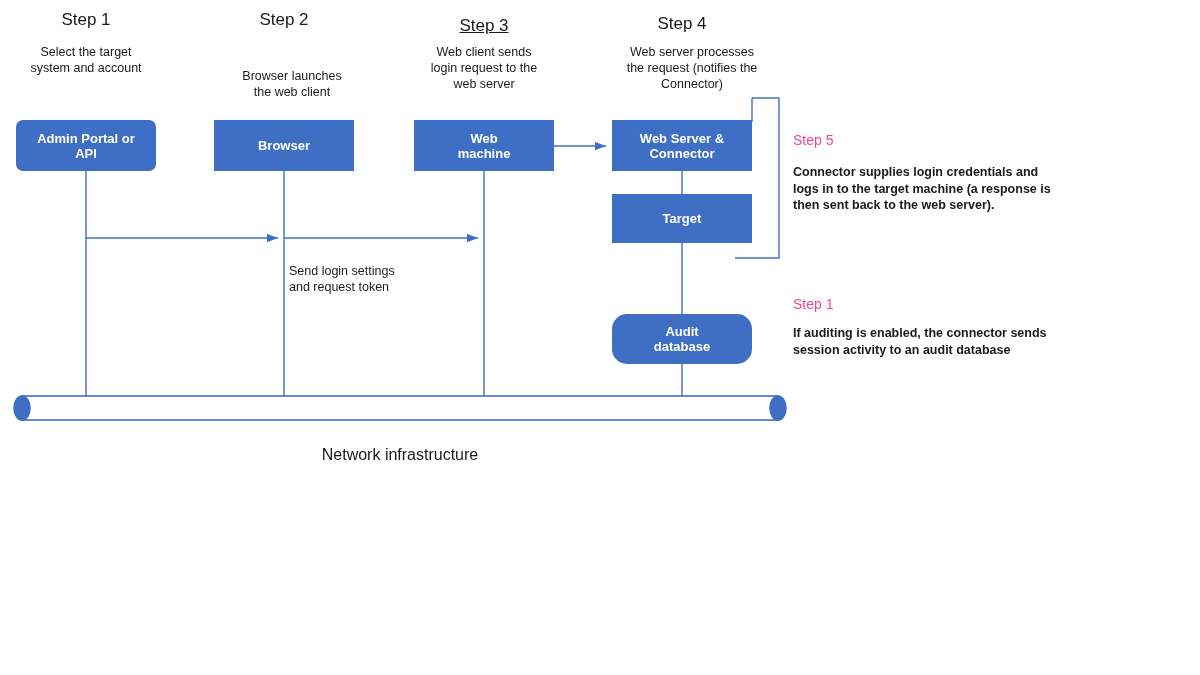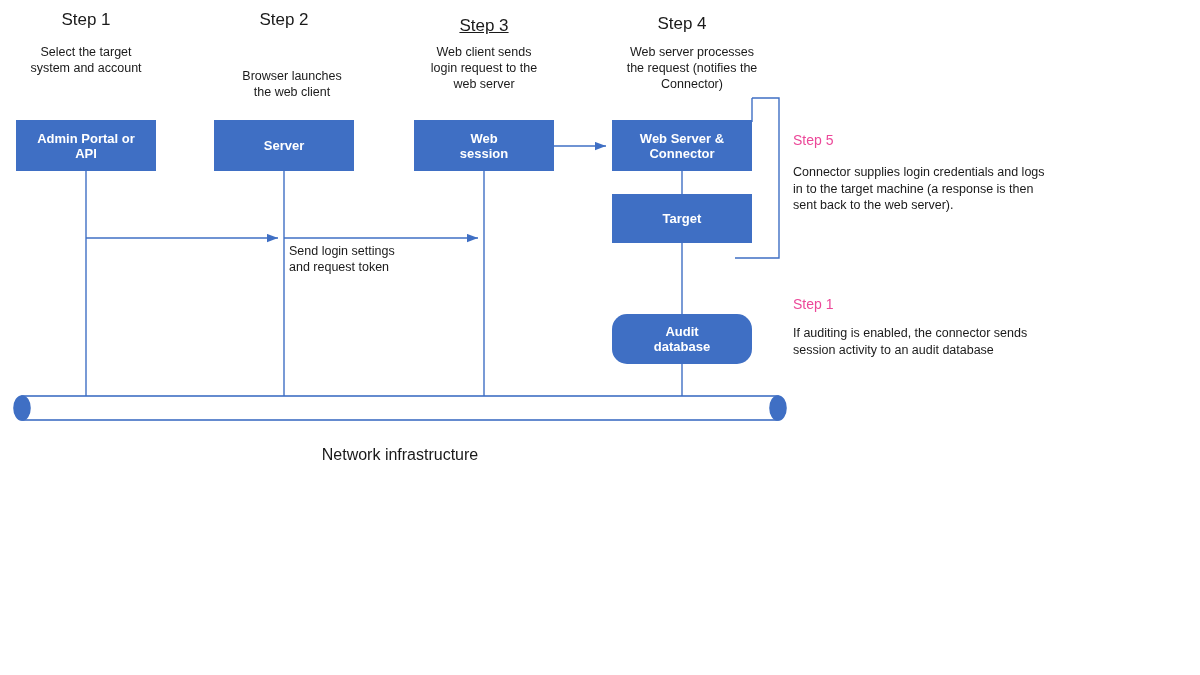--- a/index.html
+++ b/index.html
@@ -55,27 +55,29 @@
     font-size: 14px;
     color: #ec4899;
     white-space: nowrap;
   }
   .side-desc {
     position: absolute;
     font-size: 12.5px;
     line-height: 16.5px;
     color: #1a1a1a;
     text-align: left;
+    font-weight: bold;
   }
   .edge-label {
     position: absolute;
     font-size: 12.5px;
     line-height: 16px;
     color: #1a1a1a;
     text-align: left;
+    margin-top: 20px;
   }
   .bus-label {
     position: absolute;
     font-size: 16px;
     color: #1a1a1a;
     text-align: center;
     width: 770px;
     left: 15px;
     top: 398px;
     margin-top: 48px;
@@ -132,25 +134,25 @@
   <div class="step-title" style="left:414px; top:16px; width:140px;text-decoration:underline;">Step 3</div>
   <div class="step-desc" style="left:404px; top:44px; width:160px; white-space:pre-line;">Web client sends
 login request to the
 web server</div>
 
   <div class="step-title" style="left:612px; top:14px; width:140px;">Step 4</div>
   <div class="step-desc" style="left:602px; top:44px; width:180px; white-space:pre-line;">Web server processes
 the request (notifies the
 Connector)</div>
 
-  <div class="node" style="left:16px; top:120px; width:140px; height:51px; white-space:pre-line;">Admin Portal  or
+  <div class="node" style="left:16px; top:120px; width:140px; height:51px; white-space:pre-line;border-radius:7px;">Admin Portal  or
 API</div>
-  <div class="node" style="left:214px; top:120px; width:140px; height:51px; white-space:pre-line;">Server</div>
+  <div class="node" style="left:214px; top:120px; width:140px; height:51px; white-space:pre-line;">Browser</div>
   <div class="node" style="left:414px; top:120px; width:140px; height:51px; white-space:pre-line;">Web
-session</div>
+machine</div>
   <div class="node" style="left:612px; top:120px; width:140px; height:51px; white-space:pre-line;">Web Server &amp;
 Connector</div>
   <div class="node" style="left:612px; top:194px; width:140px; height:49px; white-space:pre-line;">Target</div>
   <div class="node" style="left:612px; top:314px; width:140px; height:50px; white-space:pre-line;border-radius:15px;">Audit
 database</div>
 
   <div class="edge-label" style="left:289px; top:243px; width:200px; white-space:pre-line;">Send login settings
 and request token</div>
 
   <div class="side-title" style="left:793px; top:132px;">Step 5</div>

